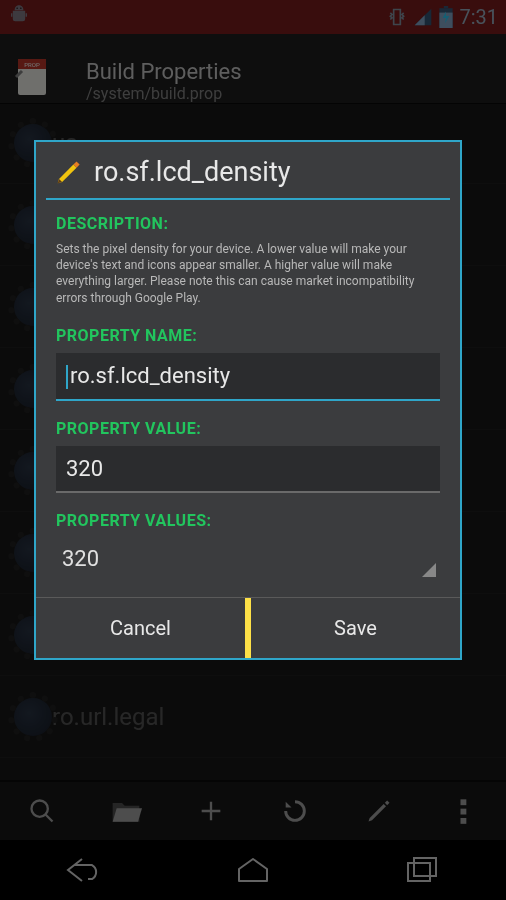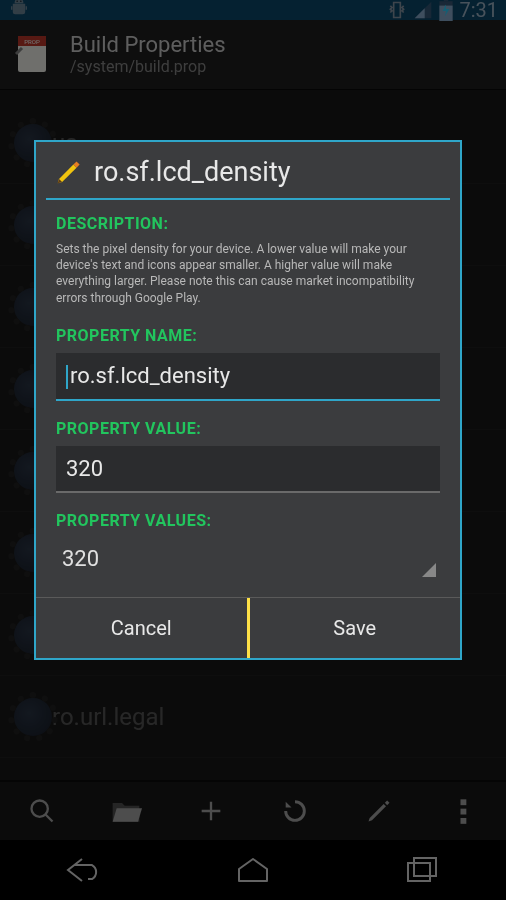--- a/index.html
+++ b/index.html
@@ -7,41 +7,41 @@
     width: 506px;
     height: 900px;
     background: #1a1a1a;
     font-family: Roboto, "Helvetica Neue", Arial, sans-serif;
     overflow: hidden;
     position: relative;
   }
 
   
   .status-bar {
-    height: 20px;
-    background: #0c4a6e;
+    height: 34px;
+    background: #7f1d1d;
     display: flex;
     align-items: center;
     justify-content: space-between;
     padding: 0 8px;
     color: #8a99a8;
     font-size: 18px;
   }
   .status-left svg { opacity: 0.8; }
   .status-right { display: flex; align-items: center; gap: 6px; }
   .status-time { color: #9fb6c9; font-size: 20px; }
 
   
   .action-bar {
     height: 70px;
     background: #1f1f1f;
     display: flex;
-    align-items: flex-start;
-    padding: 12px 10px;
-    gap: 12px;
+    align-items: flex-end;
+    padding: 0 10px;
+    gap: 28px;
     border-bottom: 1px solid #0a0a0a;
   }
   .action-bar-icon {
     width: 48px; height: 48px;
     display: flex; align-items: center; justify-content: center;
   }
   .action-bar-titles { display: flex; flex-direction: column; }
   .app-title { color: #d0d0d0; font-size: 22px; }
   .app-subtitle { color: #8a8a8a; font-size: 16px; }
 
@@ -201,21 +201,21 @@
   }
   .dialog-btn {
     flex: 1;
     text-align: center;
     padding: 18px 0;
     color: #e8e8e8;
     font-size: 20px;
     border: none;
     background: transparent;
   }
-  .dialog-btn:first-child { border-right: 3px solid #fde047; }
+  .dialog-btn:first-child { border-right: 6px solid #fde047; }
 
   
   .pencil-svg { width: 30px; height: 30px; }
 </style>
 </head>
 <body>
 
 <div class="status-bar">
   <div class="status-left">
     <svg width="22" height="22" viewBox="0 0 24 24" fill="#8a99a8">

